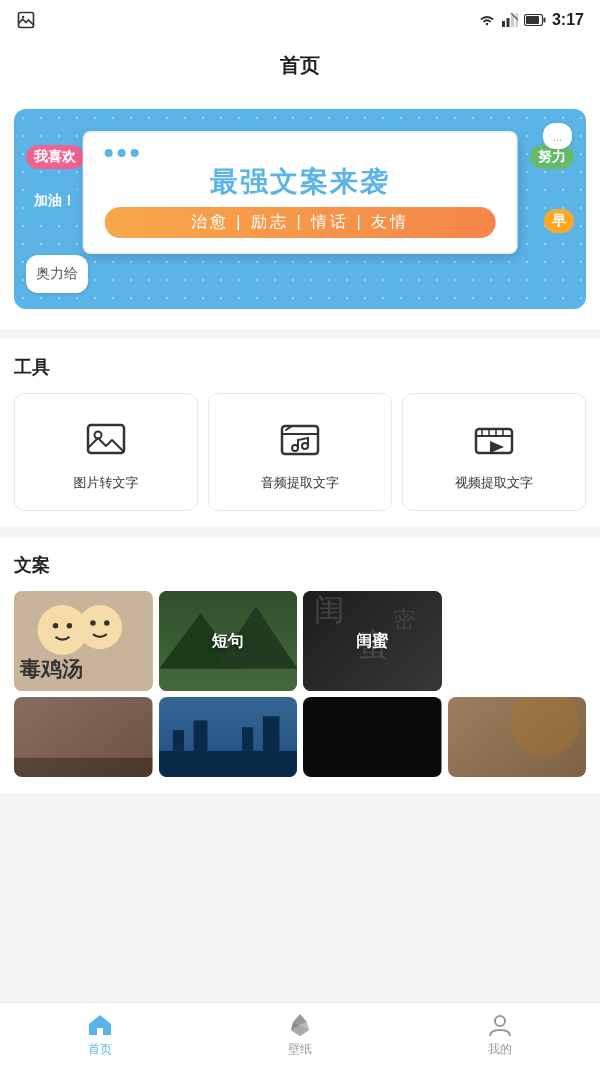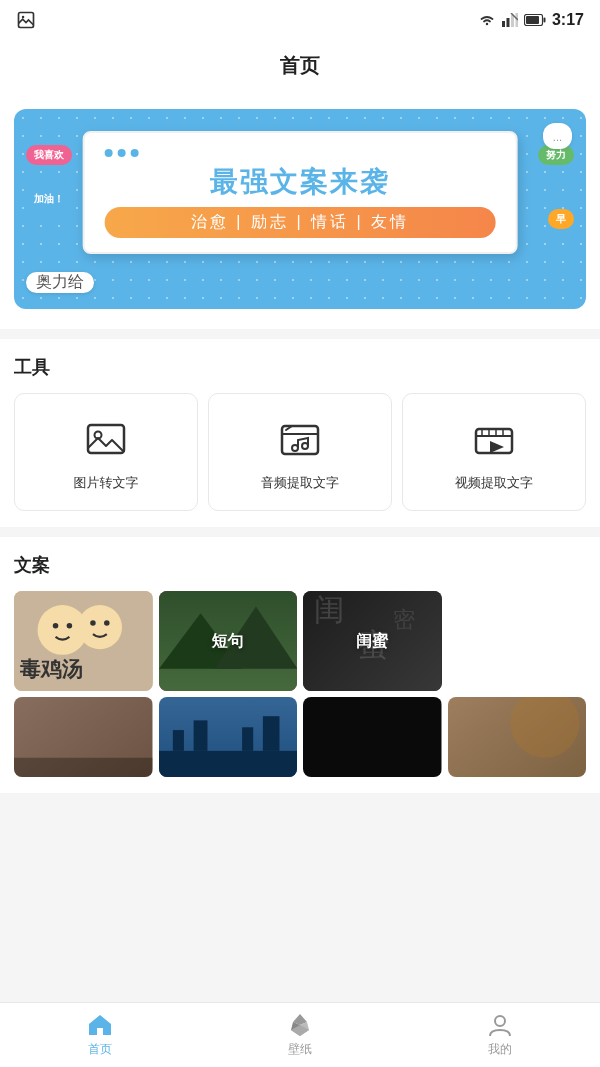--- a/index.html
+++ b/index.html
@@ -90,37 +90,37 @@
       font-size: 16px;
       padding: 5px 12px;
       margin-top: 8px;
       letter-spacing: 3px;
     }
     
     .badge {
       position: absolute;
       border-radius: 12px;
       padding: 3px 8px;
-      font-size: 10px;
+      font-size: 14px;
       font-weight: 600;
       white-space: nowrap;
     }
     .badge-pink { background: #f06292; color: white; }
     .badge-blue { background: #5bb4e8; color: white; }
     .badge-green { background: #66bb6a; color: white; }
     .badge-orange { background: #ffa726; color: white; }
     .badge-b1 { top: 36px; left: 12px; }
     .badge-b2 { top: 80px; left: 12px; }
     .badge-b3 { top: 36px; right: 12px; margin-left: 6px; }
     .badge-b4 { top: 100px; right: 12px; }
     .bubble {
       position: absolute;
       border-radius: 12px;
-      padding: 0 10px;
-      font-size: 16px;
+      padding: 10px 10px;
+      font-size: 14px;
       color: #555;
       background: white;
       box-shadow: 0 1px 4px rgba(0,0,0,0.12);
     }
     .bubble-b1 { bottom: 16px; left: 12px; }
 
     
     .section {
       background: white;
       margin-top: 10px;

